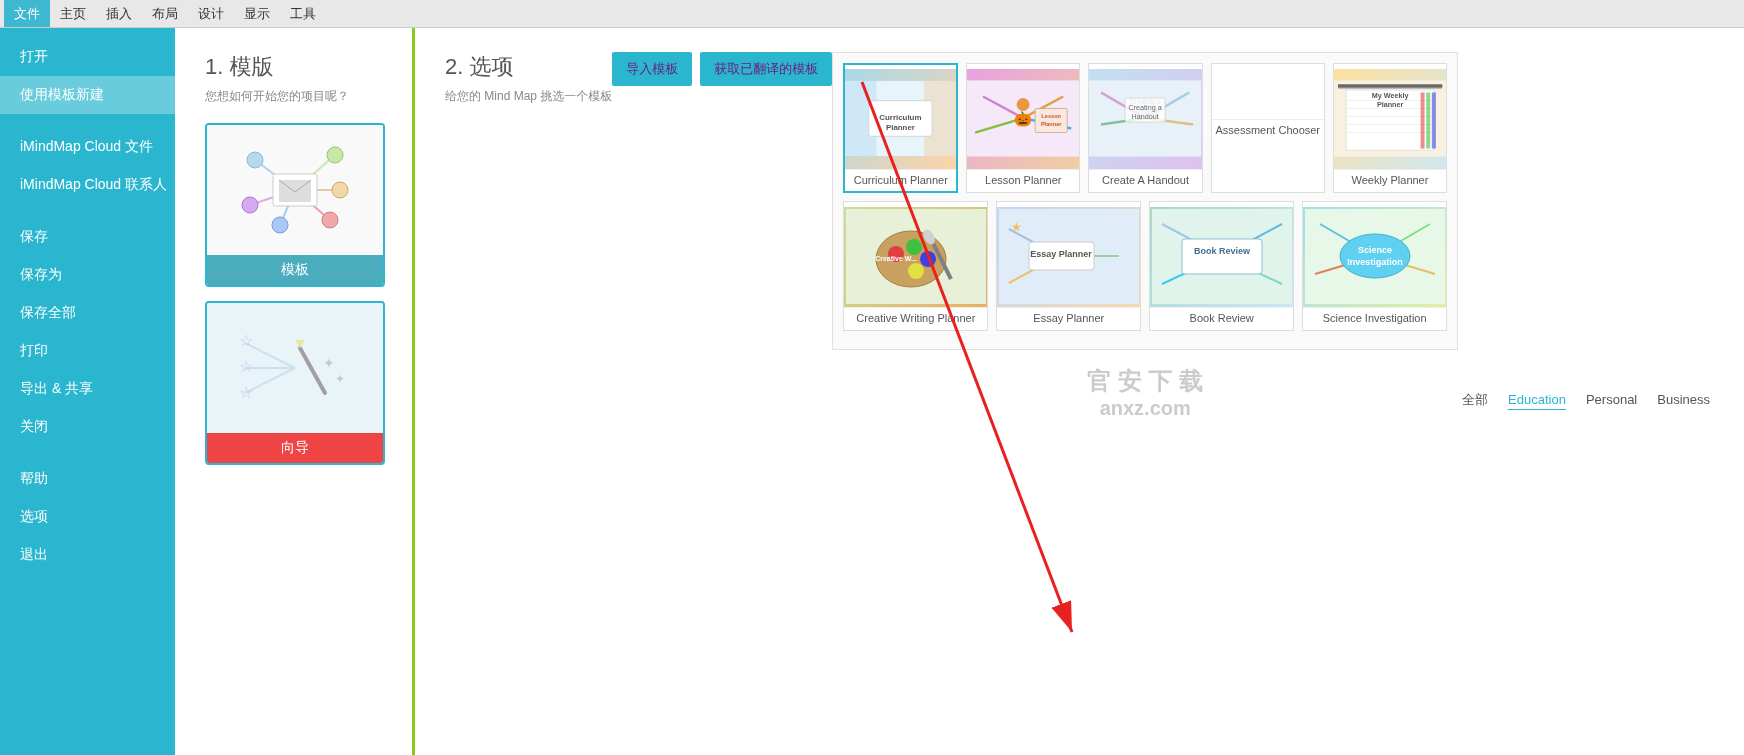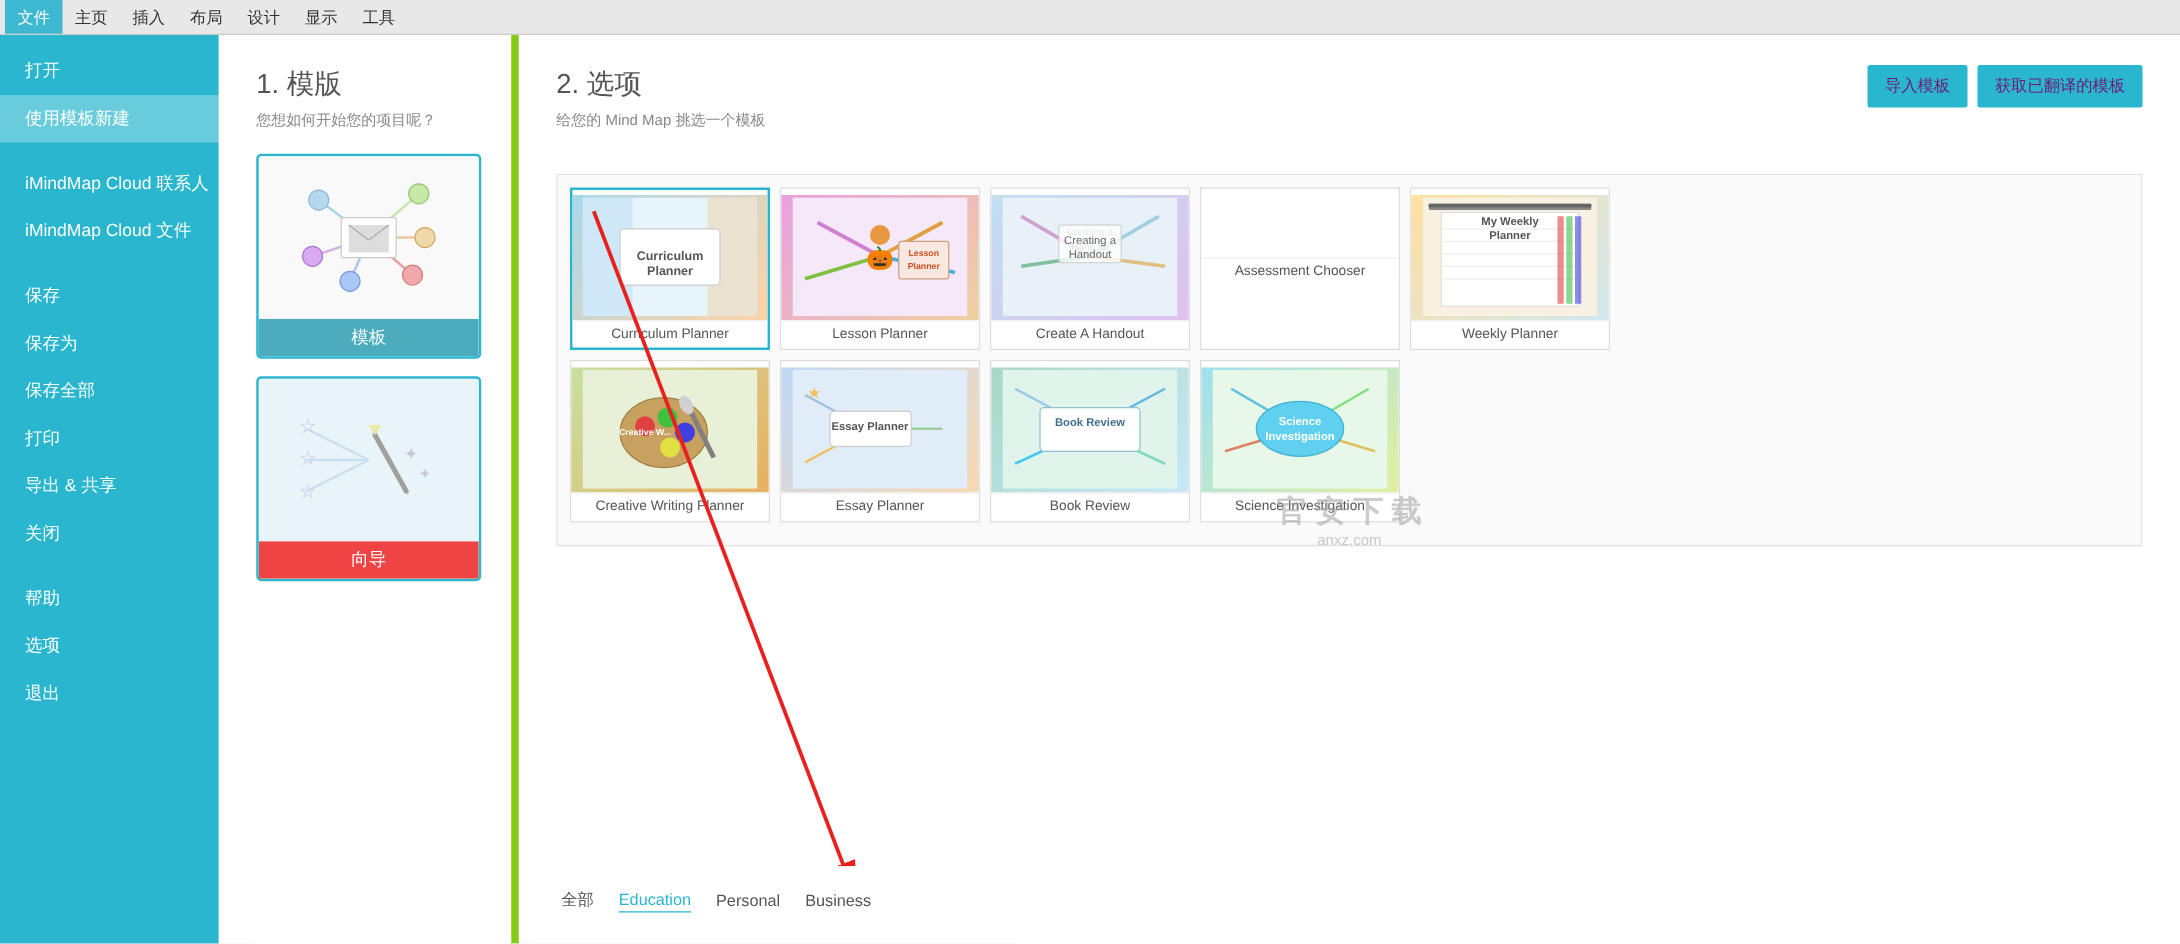--- a/index.html
+++ b/index.html
@@ -63,21 +63,21 @@
       flex: 1;
       display: flex;
       background: white;
       overflow: hidden;
     }
 
     
     .section-1 {
       width: 240px;
       padding: 24px 24px 24px 30px;
-      border-right: 6px solid #84cc16;
+      border-right: 3px solid #84cc16;
     }
     .section-title {
       font-size: 22px;
       color: #555;
       margin-bottom: 6px;
     }
     .section-subtitle {
       font-size: 12px;
       color: #888;
       margin-bottom: 18px;
@@ -109,21 +109,21 @@
     }
     .template-card.wizard .card-label {
       background: #ef4444;
     }
 
     
     .section-2 {
       flex: 1;
       padding: 24px 30px;
       display: flex;
-      flex-direction: column;
+      flex-direction: row;
       overflow: hidden;
     }
     .section-2-header {
       display: flex;
       justify-content: space-between;
       align-items: flex-start;
       margin-bottom: 16px;
     }
     .section-2-buttons {
       display: flex;
@@ -235,22 +235,22 @@
   <div class="menu-item">显示</div>
   <div class="menu-item">工具</div>
 </div>
 
 <div class="main-layout">
 
   <div class="sidebar">
     <div class="sidebar-item">打开</div>
     <div class="sidebar-item active">使用模板新建</div>
     <div class="divider"></div>
+    <div class="sidebar-item">iMindMap Cloud 文件</div>
     <div class="sidebar-item">iMindMap Cloud 联系人</div>
-    <div class="sidebar-item">iMindMap Cloud 文件</div>
     <div class="divider"></div>
     <div class="sidebar-item">保存</div>
     <div class="sidebar-item">保存为</div>
     <div class="sidebar-item">保存全部</div>
     <div class="sidebar-item">打印</div>
     <div class="sidebar-item">导出 &amp; 共享</div>
     <div class="sidebar-item">关闭</div>
     <div class="divider"></div>
     <div class="sidebar-item">帮助</div>
     <div class="sidebar-item">选项</div>
@@ -492,21 +492,21 @@
                   <text x="70" y="56" text-anchor="middle" font-size="9" fill="white" font-weight="bold">Investigation</text>
                 </svg>
               </div>
               <div class="thumb-label">Science Investigation</div>
             </div>
           </div>
         </div>
 
         <div style="position:absolute; top:50%; left:50%; transform:translate(-50%,-50%); pointer-events:none; z-index:10; text-align:center;">
           <div style="font-size:24px; color:rgba(160,160,160,0.55); font-weight:bold; white-space:nowrap;">官 安 下 载</div>
-          <div style="font-size:12px; color:rgba(160,160,160,0.55); font-weight:normal;">anxz.com</div>
+          <div style="font-size:20px; color:rgba(160,160,160,0.55); font-weight:bold;">anxz.com</div>
         </div>
 
         <svg style="position:absolute;top:0;left:0;width:100%;height:100%;pointer-events:none;z-index:20;">
           <defs>
             <marker id="arrowhead" markerWidth="10" markerHeight="7" refX="10" refY="3.5" orient="auto">
               <polygon points="0 0, 10 3.5, 0 7" fill="#e82020"></polygon>
             </marker>
           </defs>
 
           <line x1="30" y1="30" x2="240" y2="580" stroke="#e82020" stroke-width="3" marker-end="url(#arrowhead)"></line>

